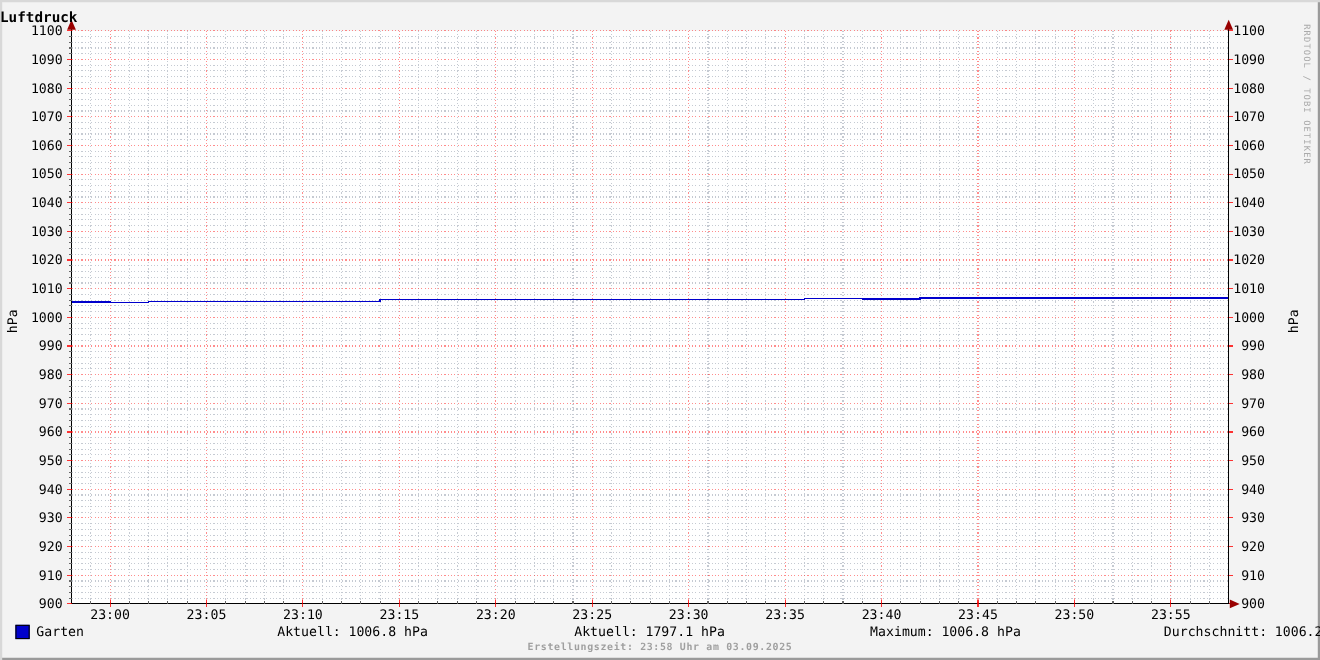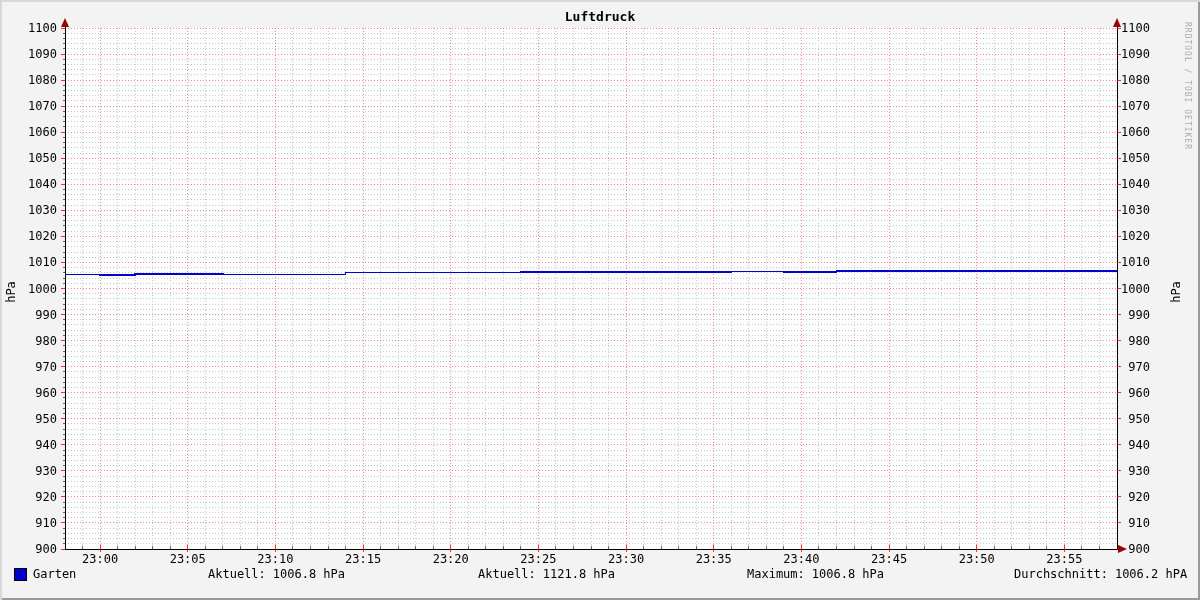--- a/index.html
+++ b/index.html
@@ -4,41 +4,41 @@
 <style>
   html,body{margin:0;padding:0;background:#e8e8e8;}
   .graph{
     position:relative;width:1200px;height:600px;background:#f3f3f3;
     font-family:"DejaVu Sans Mono","Liberation Mono",monospace;
     box-shadow:inset 2px 2px 0 #d8d8d8, inset -2px -2px 0 #9a9a9a;
     overflow:hidden;
   }
   .chart-svg{position:absolute;left:0;top:0;}
   .title{
-    position:absolute;left:0;right:0;top:9px;text-align:center;
+    position:absolute;left:0;right:0;top:9px;
     font-size:13px;font-weight:bold;color:#000;
   }
   .ylab{
     position:absolute;width:30px;text-align:center;font-size:12px;color:#000;
     transform:rotate(-90deg);
   }
   .ylab.left{left:-4px;top:285px;}
   .ylab.right{left:1161px;top:285px;}
   .watermark{
     position:absolute;left:1192px;top:22px;transform:rotate(90deg);
     transform-origin:0 0;font-size:8px;letter-spacing:1px;color:#aaa;
     white-space:nowrap;
   }
   .legend-row{position:absolute;left:0;top:567px;width:1144px;height:16px;font-size:12px;color:#000;}
   .legend-item{position:absolute;left:14px;top:0;display:flex;align-items:center;}
   .swatch{
     display:inline-block;width:11px;height:11px;background:#0000cc;
     border:1px solid #000;margin-right:6px;
   }
-  .stat{position:absolute;top:0;white-space:pre;}
+  .stat{position:absolute;top:0;white-space:pre;margin-left:44px;}
   .stat .lbl{margin-right:7px;}
   .stat.aktuell{left:208px;}
   .stat.minimum{left:478px;}
   .stat.maximum{left:747px;}
   .stat.durchschnitt{left:1014px;text-align:right;}
   .footer{
     position:absolute;left:0;right:0;top:584px;text-align:center;
     font-size:9px;font-weight:bold;letter-spacing:0.6px;color:#9f9f9f;
   }
 </style>
@@ -474,18 +474,19 @@
   <div class="ylab right">hPa</div>
 
   <div class="watermark">RRDTOOL / TOBI OETIKER</div>
 
   <div class="legend-row">
     <div class="legend-item">
       <span class="swatch" style="background: rgb(0, 0, 204);"></span>
       <span>Garten</span>
     </div>
     <div class="stat aktuell"><span class="lbl">Aktuell:</span><span>1006.8 hPa</span></div>
-    <div class="stat minimum"><span class="lbl">Aktuell:</span><span>1121.8 hPa</span></div>
+    <div class="stat minimum"><span class="lbl">Aktuell:</span><span>1797.1 hPa</span></div>
     <div class="stat maximum"><span class="lbl">Maximum:</span><span>1006.8 hPa</span></div>
     <div class="stat durchschnitt"><span class="lbl">Durchschnitt:</span><span>1006.2 hPA</span></div>
   </div>
 
+  <div class="footer">Erstellungszeit: 23:58 Uhr am 03.09.2025</div>
 </div>
 
 </body></html>

